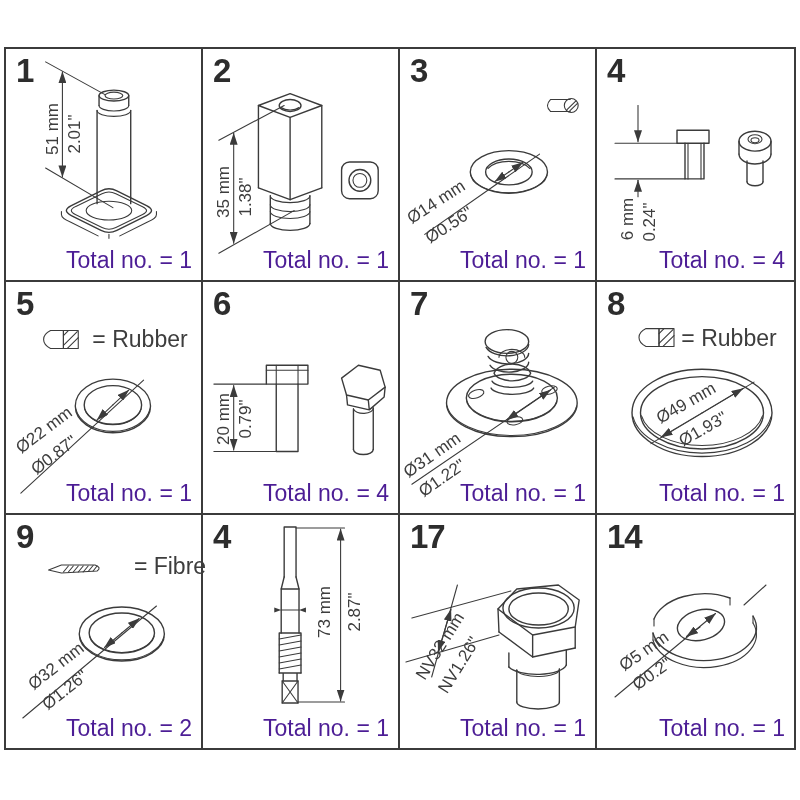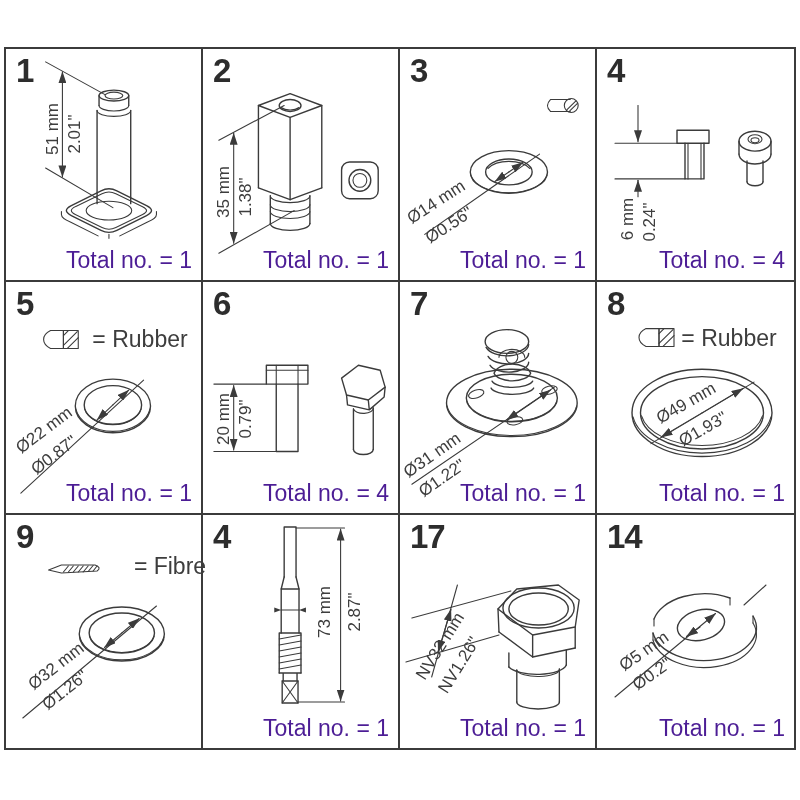--- a/index.html
+++ b/index.html
@@ -231,20 +231,21 @@
       <ellipse cx="117" cy="118" rx="33" ry="20"></ellipse>
       <path class="h" d="M74.5,122 A43,27 0 0 0 159.5,122"></path>
       <path class="h" d="M84.5,121 A33,20 0 0 0 149.5,121"></path>
       <path class="h" d="M17,203 L152,91"></path>
       <path class="h" d="M117,118 L134.5,103.5" marker-end="url(#ah)"></path>
       <path class="h" d="M117,118 L99.5,132.5" marker-end="url(#ah)"></path>
     </svg>
     <span class="legend-text" style="left:164px;top:51px">= Fibre</span>
     <span class="dim" style="left:50px;top:151px;--r:-38deg">Ø32 mm</span>
     <span class="dim" style="left:59px;top:175px;--r:-38deg">Ø1.26"</span>
+    <span class="total">Total no. = 2</span>
   </div>
 
   <div class="cell">
     <span class="num">4</span>
     <svg class="draw" viewBox="0 0 197 233" preserveAspectRatio="none">
       <path d="M82,12 H94 M82,12 V62 M94,12 V62"></path>
       <path d="M82,62 L79,74 M94,62 L97,74 M79,74 H97"></path>
       <path d="M79,74 V118 M97,74 V118"></path>
       <path class="h" d="M79,95 H97"></path>
       <path class="f" d="M72,92.5 L79,95 L72,97.5 Z M104,92.5 L97,95 L104,97.5 Z"></path>

